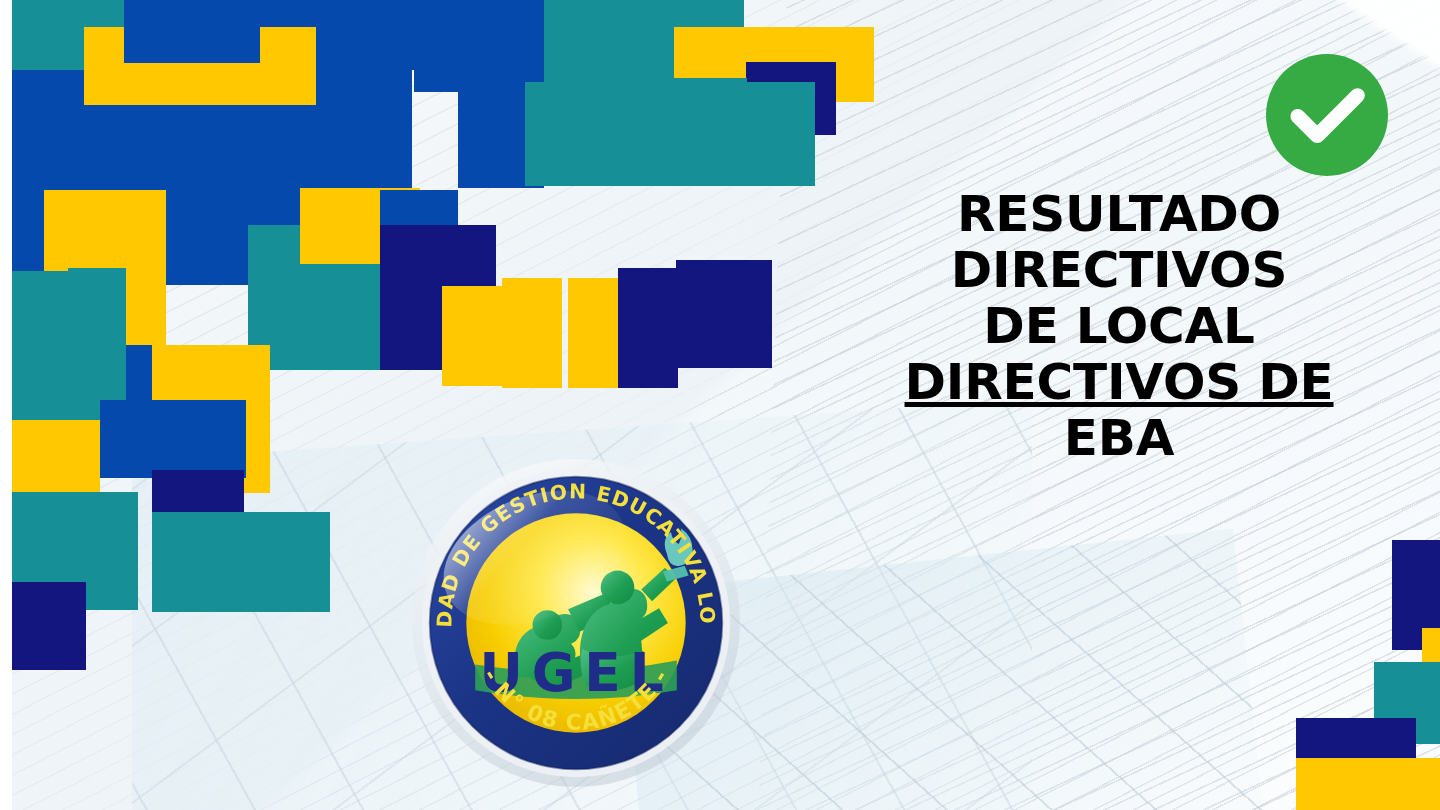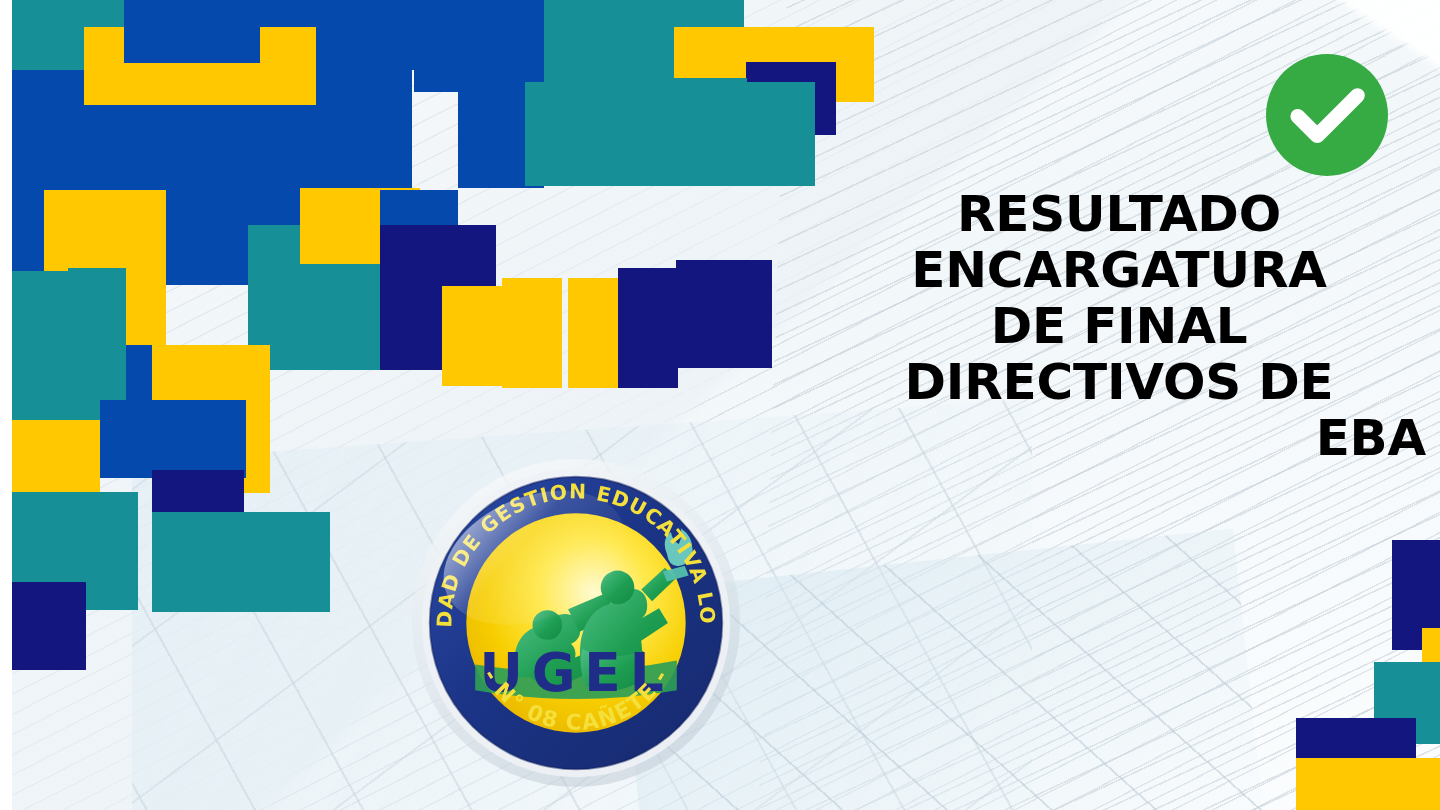--- a/index.html
+++ b/index.html
@@ -166,24 +166,24 @@
 
   <div class="check-badge">
     <svg viewBox="0 0 100 100" aria-hidden="true">
       <circle id="badge-circle" cx="50" cy="50" r="50" fill="#36AA43"></circle>
       <path id="badge-mark" d="M26 51 L42 67 L75 34" fill="none" stroke="#FFFFFF" stroke-width="12" stroke-linecap="round" stroke-linejoin="round"></path>
     </svg>
   </div>
 
   <div class="title-block">
     <span class="title-line" style="color: rgb(0, 0, 0);">RESULTADO</span>
-    <span class="title-line" style="color: rgb(0, 0, 0);">ENCARGATURA</span>
-    <span class="title-line" style="color: rgb(0, 0, 0);">DE  FINAL</span>
-    <span class="title-line" style="color: rgb(0, 0, 0);">DIRECTIVOS  DE</span>
-    <span class="title-line" style="color: rgb(0, 0, 0); text-align: right;">EBA</span>
+    <span class="title-line" style="color: rgb(0, 0, 0);">DIRECTIVOS</span>
+    <span class="title-line" style="color: rgb(0, 0, 0);">DE  LOCAL</span>
+    <span class="title-line" style="color: rgb(0, 0, 0); text-decoration: underline;">DIRECTIVOS  DE</span>
+    <span class="title-line" style="color: rgb(0, 0, 0);">EBA</span>
   </div>
 
   <div class="emblem">
     <svg viewBox="0 0 340 340" aria-hidden="true">
       <defs>
         <radialGradient id="faceGrad" cx="58%" cy="36%" r="72%">
           <stop offset="0%" stop-color="#FFFBD0"></stop>
           <stop offset="34%" stop-color="#FFE84A"></stop>
           <stop offset="68%" stop-color="#F7CE00"></stop>
           <stop offset="100%" stop-color="#E8B400"></stop>

